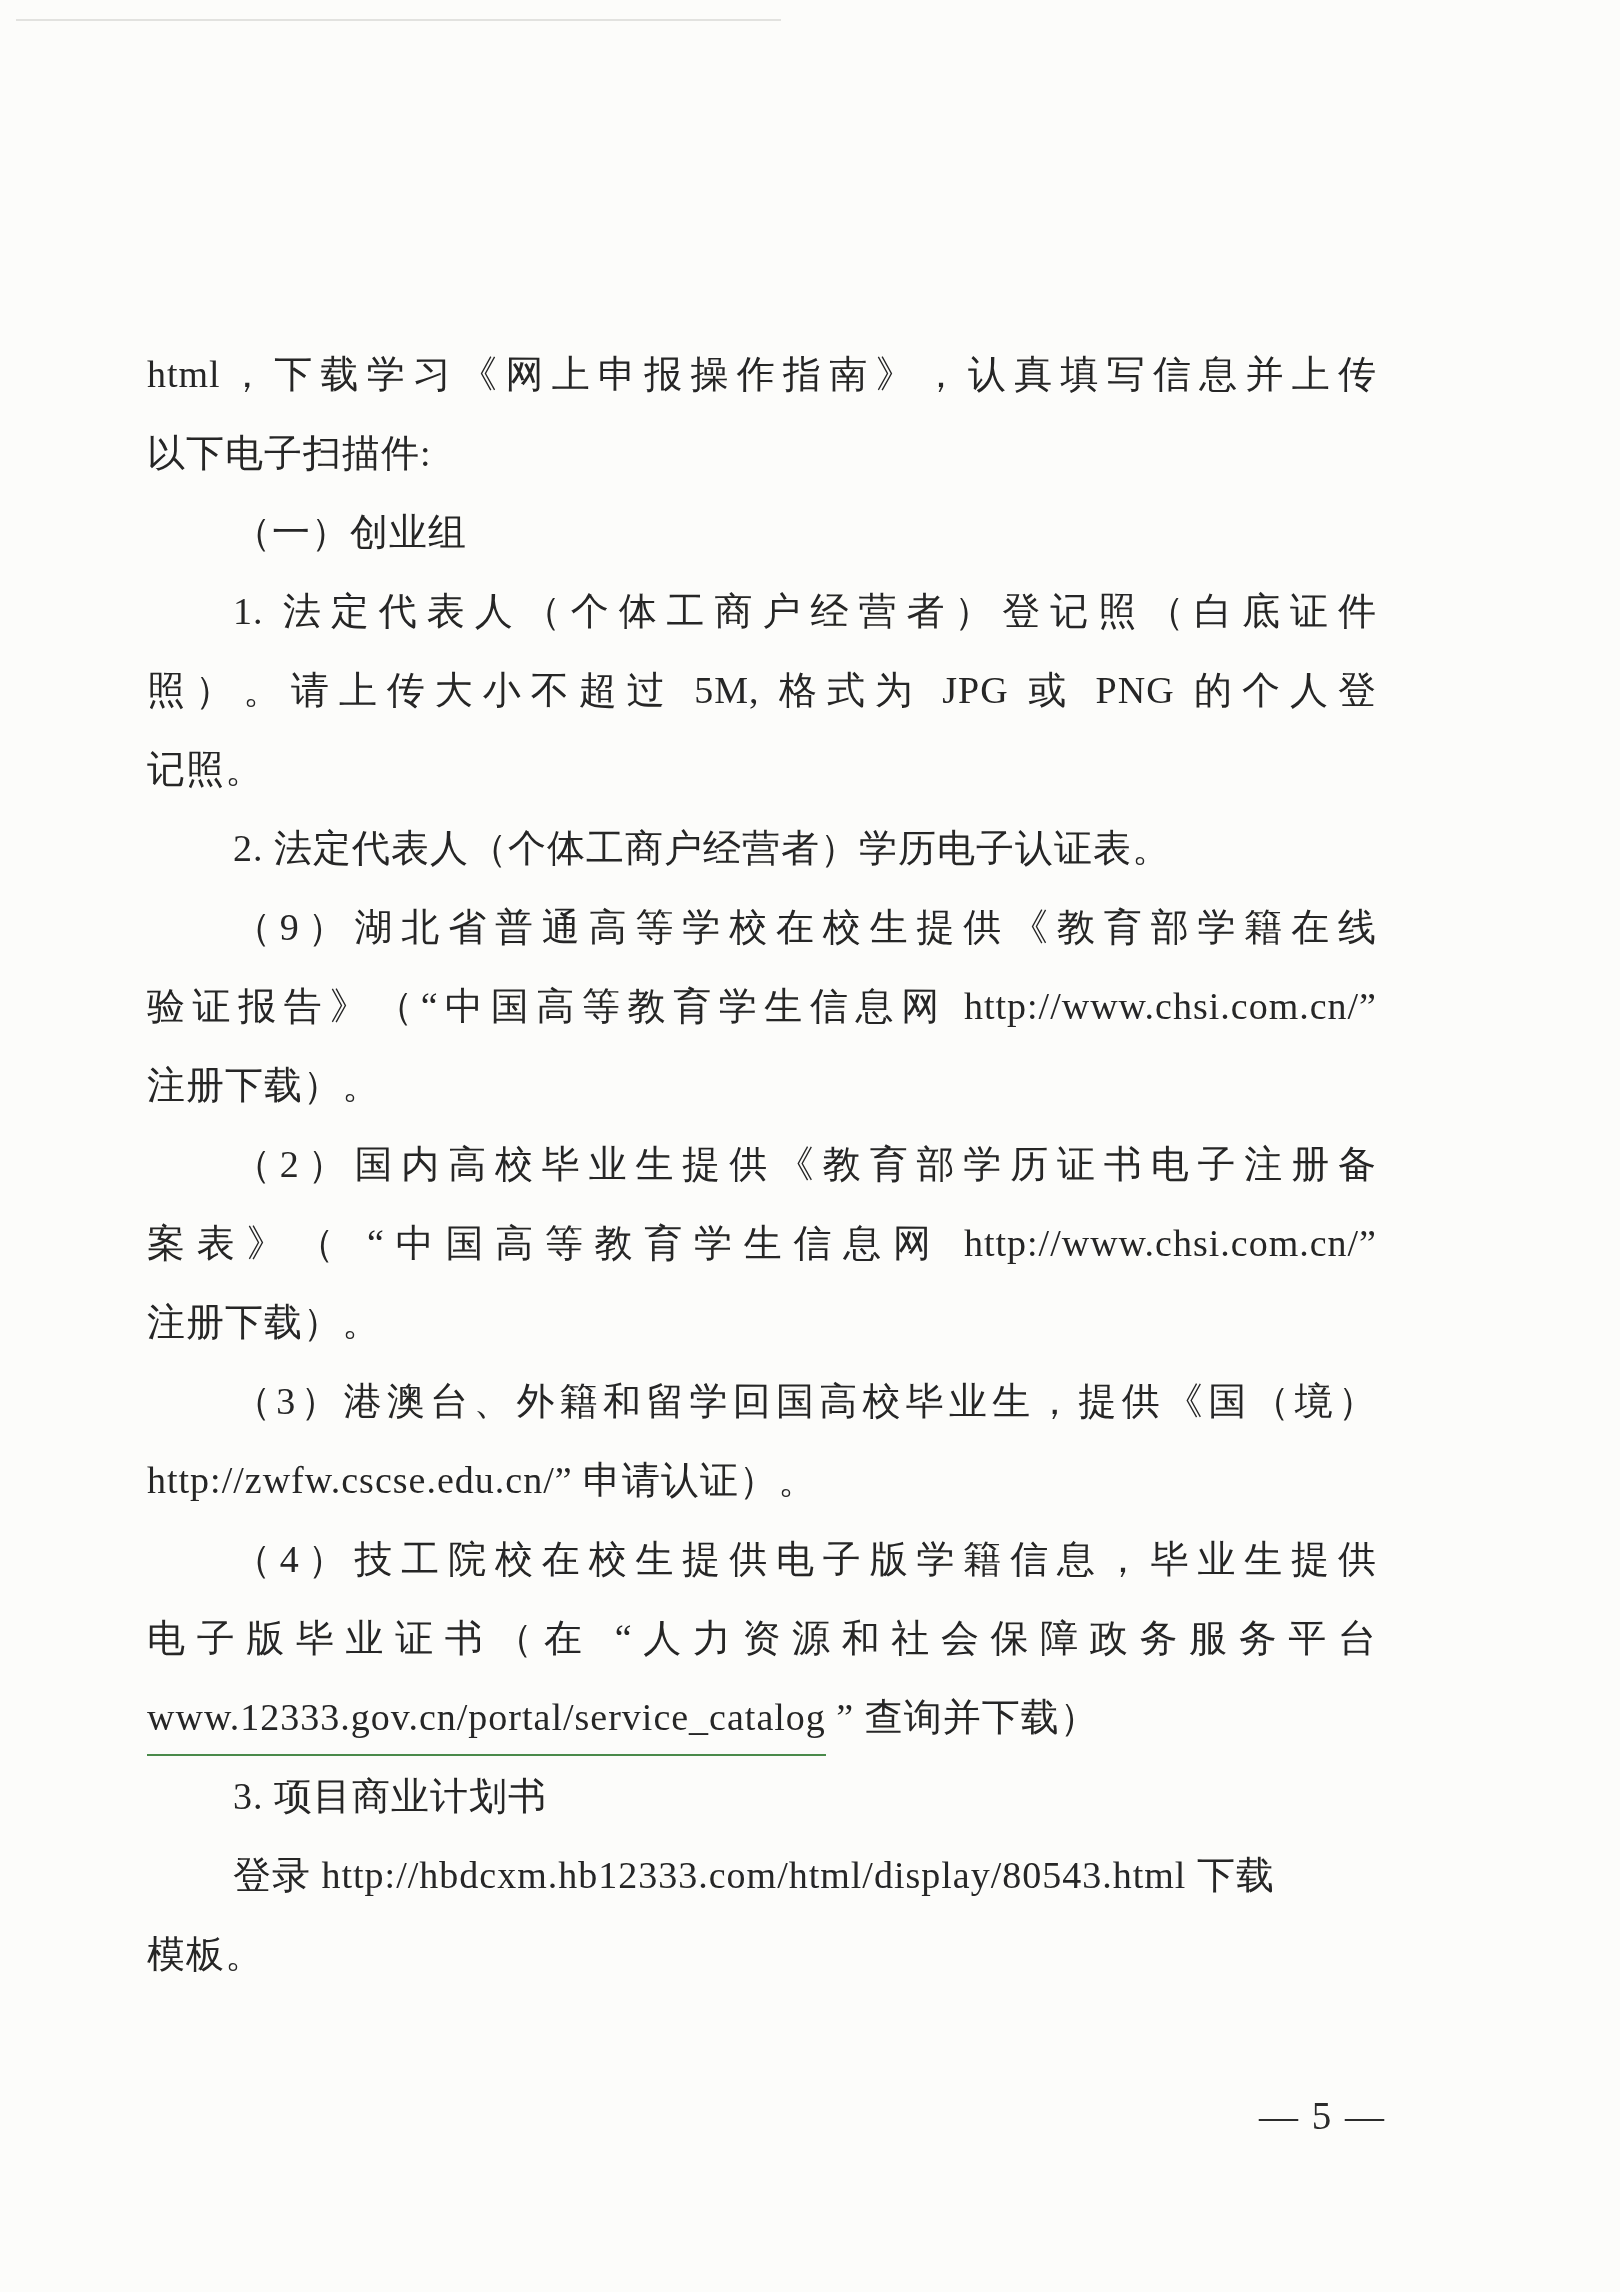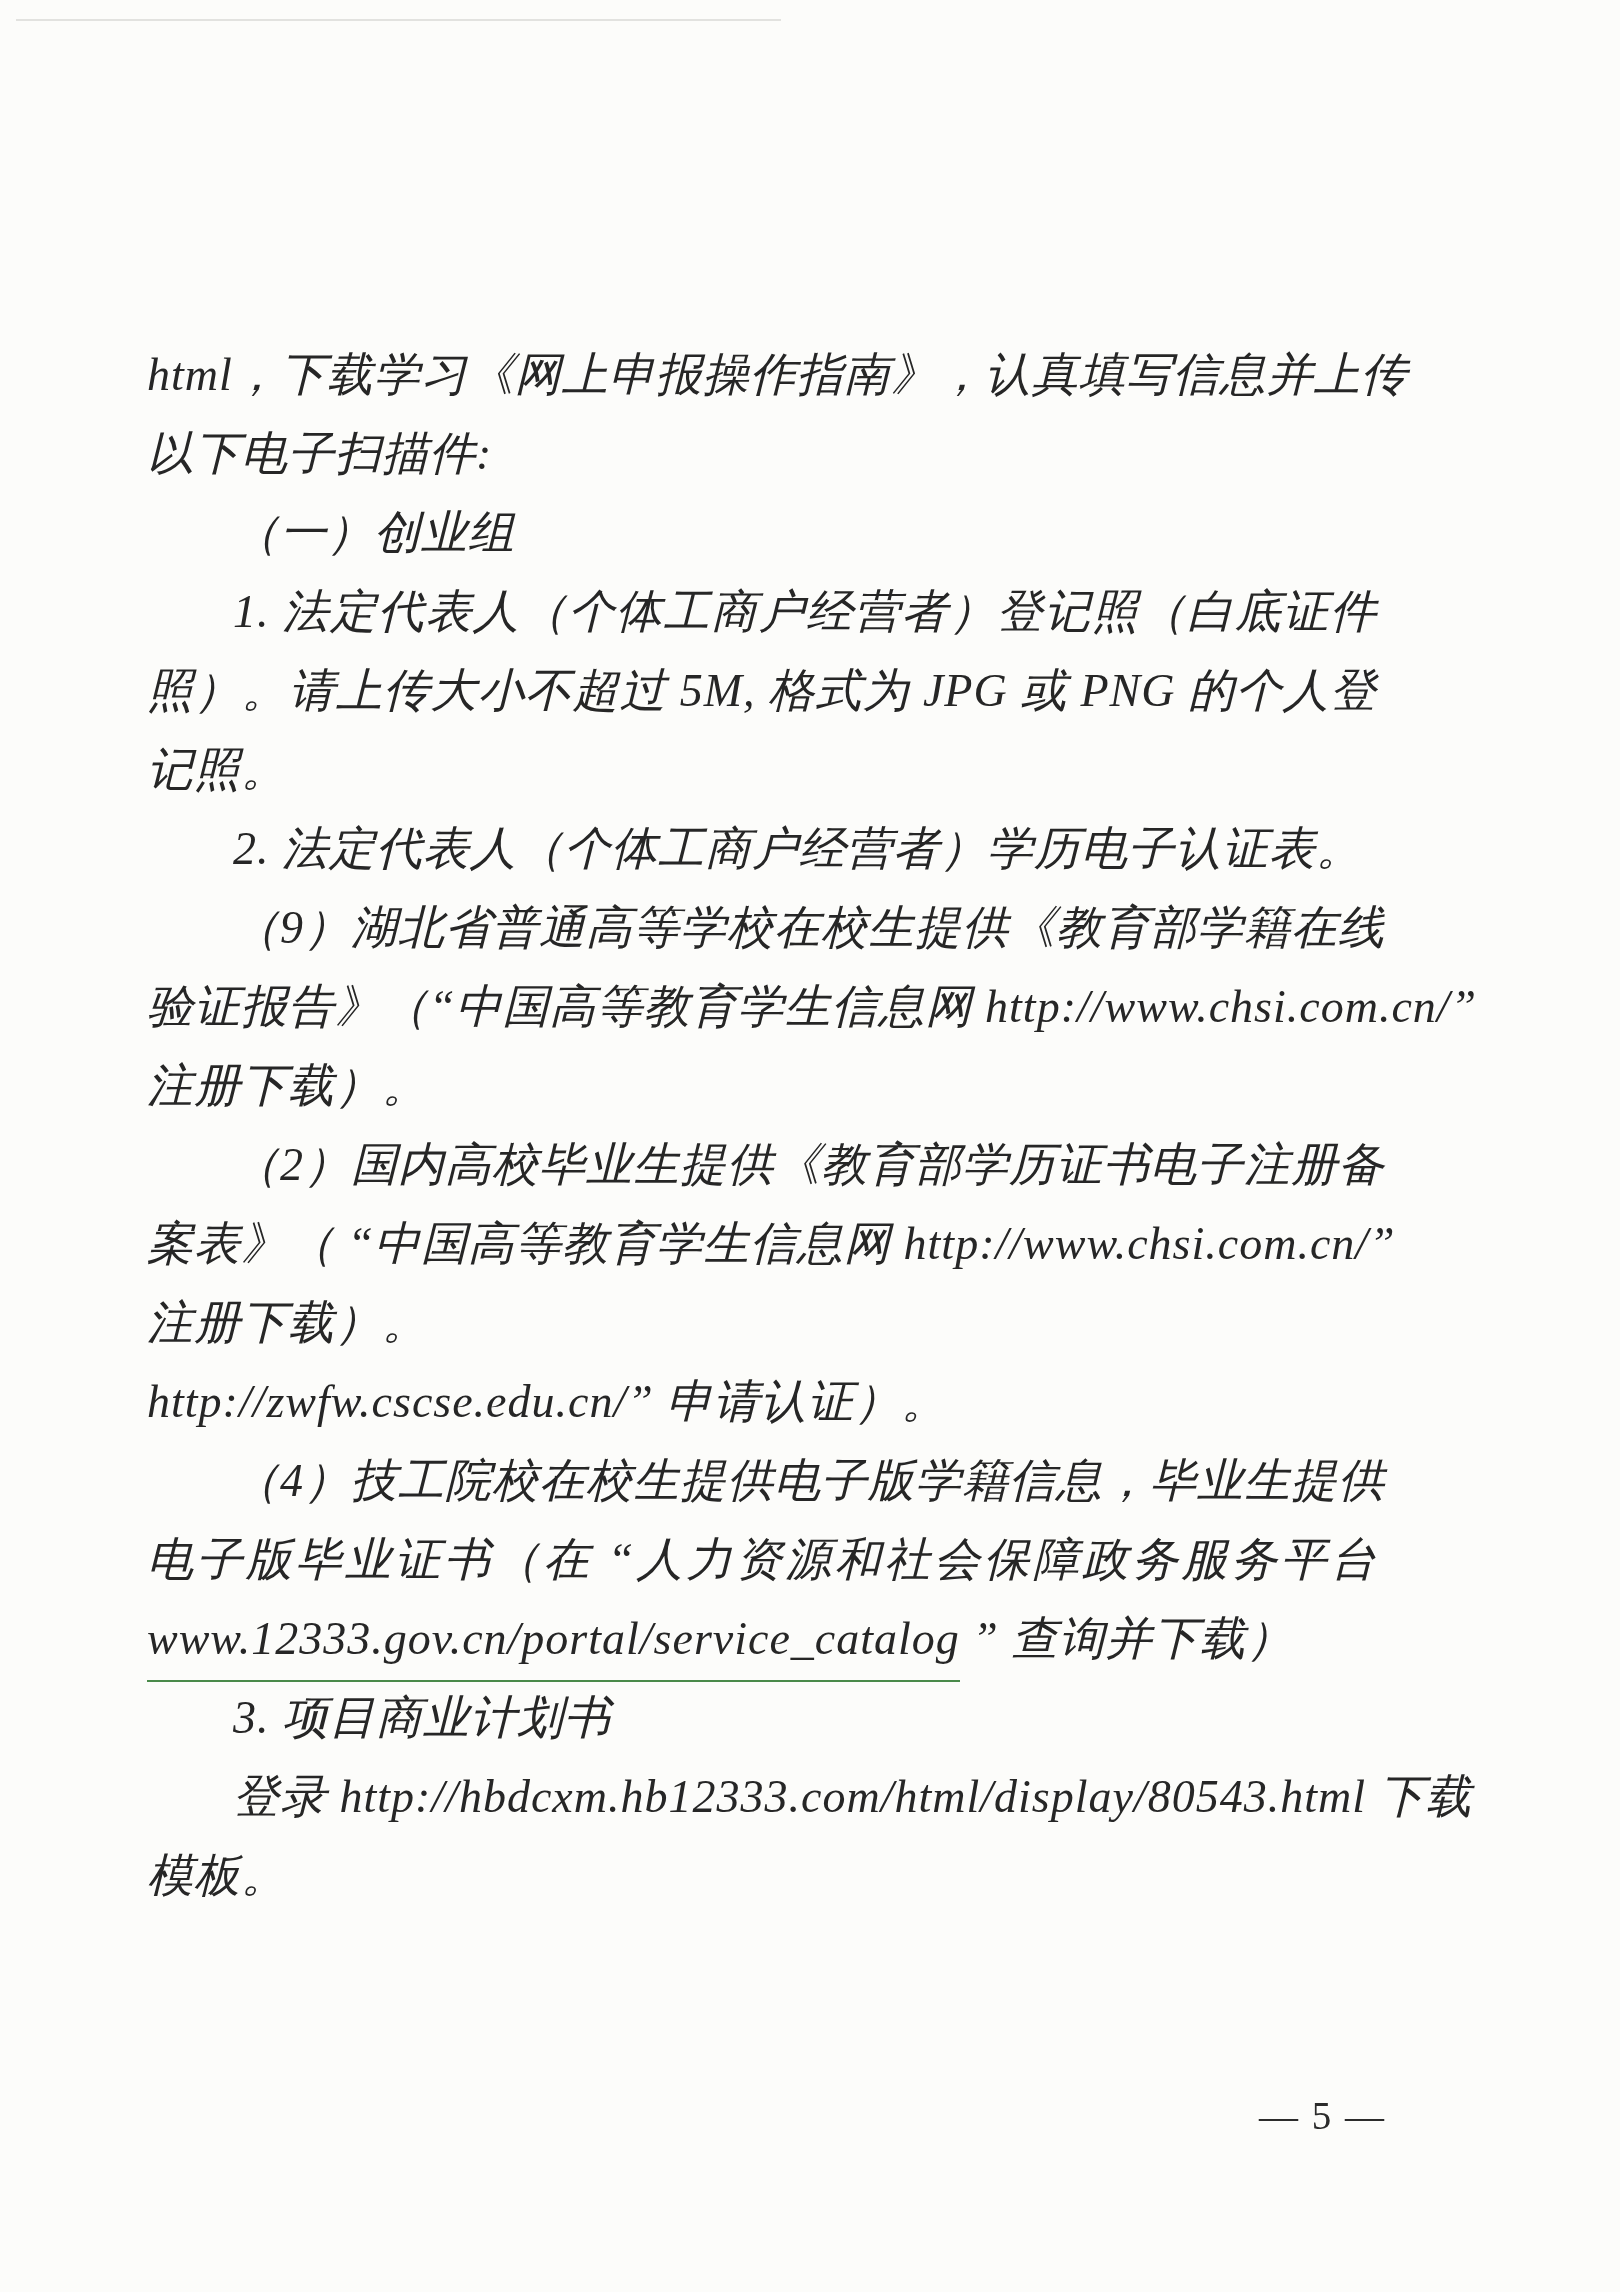--- a/index.html
+++ b/index.html
@@ -29,24 +29,23 @@
   .textblock {
     position: absolute;
     left: 147px;
     top: 335px;
     width: 1230px;
   }
 
   .line {
     height: 79px;
     line-height: 79px;
-    font-size: 46px;
+    font-size: 38px;
     white-space: nowrap;
     letter-spacing: 1px;
-    font-style: italic;
   }
 
   
   .line.j {
     text-align: justify;
     text-align-last: justify;
   }
 
   
   .line.ind { padding-left: 86px; }
@@ -83,20 +82,21 @@
     <div class="line ind j">1. 法定代表人（个体工商户经营者）登记照（白底证件</div>
     <div class="line j">照）。请上传大小不超过 5M, 格式为 JPG 或 PNG 的个人登</div>
     <div class="line">记照。</div>
     <div class="line ind">2. 法定代表人（个体工商户经营者）学历电子认证表。</div>
     <div class="line ind j">（9）湖北省普通高等学校在校生提供《教育部学籍在线</div>
     <div class="line j">验证报告》（“中国高等教育学生信息网 http://www.chsi.com.cn/”</div>
     <div class="line">注册下载）。</div>
     <div class="line ind j">（2）国内高校毕业生提供《教育部学历证书电子注册备</div>
     <div class="line j">案表》（ “中国高等教育学生信息网 http://www.chsi.com.cn/”</div>
     <div class="line">注册下载）。</div>
+    <div class="line ind j">（3）港澳台、外籍和留学回国高校毕业生，提供《国（境）</div>
     <div class="line">http://zwfw.cscse.edu.cn/” 申请认证）。</div>
     <div class="line ind j">（4）技工院校在校生提供电子版学籍信息，毕业生提供</div>
     <div class="line j">电子版毕业证书（在 “人力资源和社会保障政务服务平台</div>
     <div class="line">
       <span class="url-underline" style="border-bottom-color: rgb(74, 138, 74);">www.12333.gov.cn/portal/service_catalog</span><span> ” 查询并下载）</span>
     </div>
     <div class="line ind">3. 项目商业计划书</div>
     <div class="line ind">登录 http://hbdcxm.hb12333.com/html/display/80543.html 下载</div>
     <div class="line">模板。</div>
   </div>

